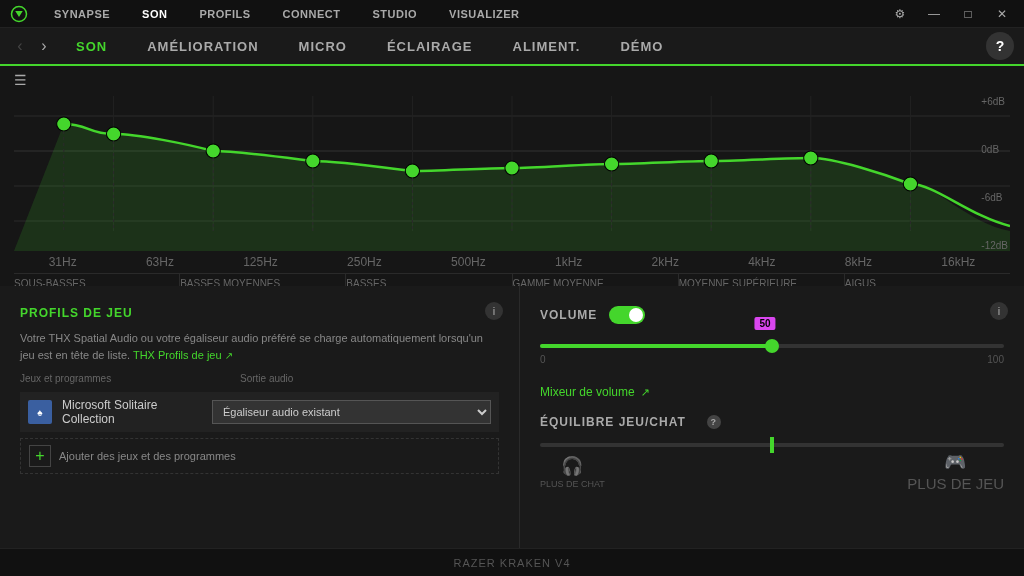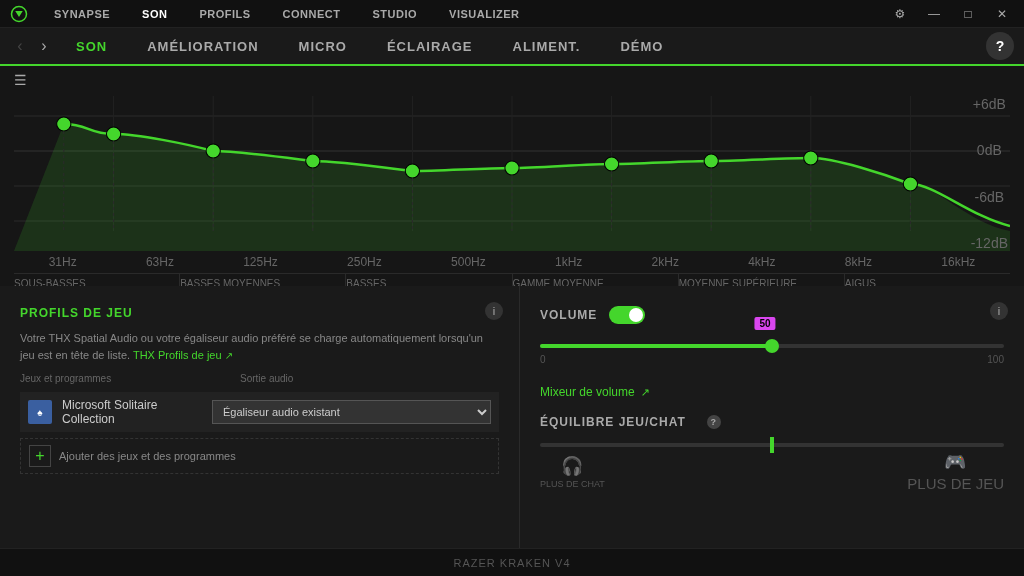--- a/index.html
+++ b/index.html
@@ -147,23 +147,22 @@
     }
     .db-labels {
       position: absolute;
       right: 0;
       top: 0;
       height: 100%;
       display: flex;
       flex-direction: column;
       justify-content: space-between;
       padding: 0 2px;
-      font-size: 14px;
+      font-size: 10px;
       color: #666;
-      text-align: center;
     }
     #freq-labels {
       display: flex;
       justify-content: space-around;
       padding: 4px 0 2px 0;
       font-size: 12px;
       color: #666;
     }
     #freq-bands {
       display: flex;

